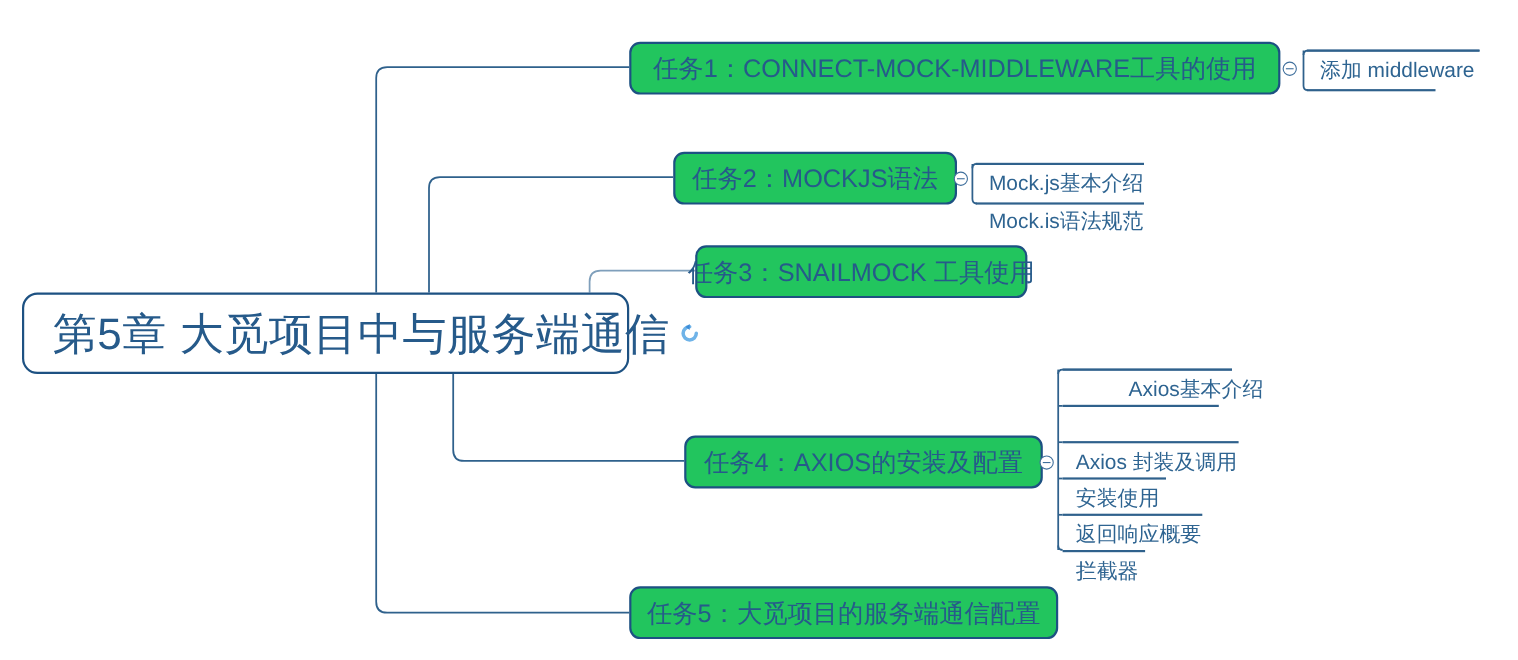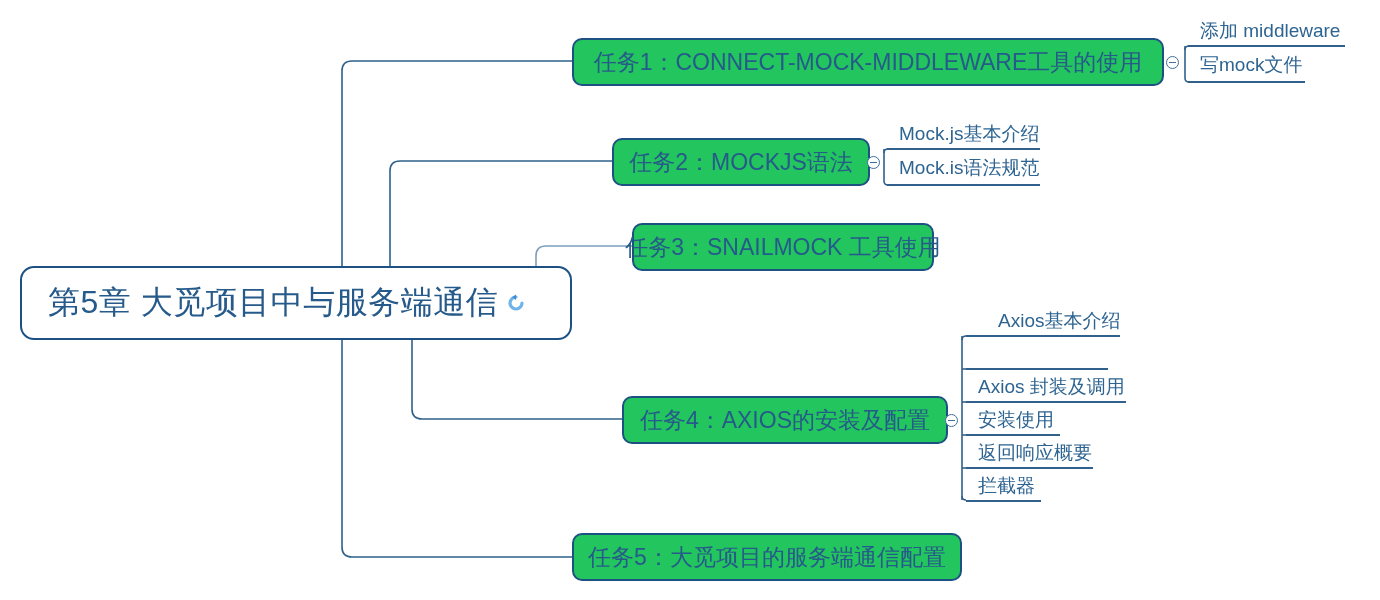--- a/index.html
+++ b/index.html
@@ -36,21 +36,21 @@
     box-sizing: border-box;
     border: 2px solid #1d5182;
     border-radius: 14px;
     background: #ffffff;
     display: flex;
     align-items: center;
     padding-left: 26px;
     z-index: 5;
   }
   .root-label {
-    font-size: 32px;
+    font-size: 40px;
     color: #265a8a;
     letter-spacing: 0.5px;
     white-space: nowrap;
   }
   .root-icon {
     margin-left: 8px;
     display: inline-flex;
     align-items: center;
   }
 
@@ -74,20 +74,21 @@
   }
 
   
   .leaf {
     position: absolute;
     box-sizing: border-box;
     display: flex;
     align-items: center;
     z-index: 5;
     padding-left: 12px;
+    margin-top: 33px;
   }
   .leaf-label {
     font-size: 19px;
     color: #2e6491;
     white-space: nowrap;
   }
   .leaf-underline {
     position: absolute;
     height: 1.5px;
     background: #2f618c;
@@ -171,23 +172,20 @@
   <div class="task-node" style="left:572px; top:38px; width:592px; height:48px;">
     <span class="task-label">任务1：CONNECT-MOCK-MIDDLEWARE工具的使用</span>
   </div>
   <div class="toggle" style="left:1166px; top:56px;"></div>
 
   <div class="leaf" style="left:1188px; top:16px; height:30px;">
     <span class="leaf-label">添加 middleware</span>
   </div>
   <div class="leaf-underline" style="left:1188px; top:45px; width:157px;"></div>
 
-  <div class="leaf" style="left:1188px; top:49px; height:32px;">
-    <span class="leaf-label">写mock文件</span>
-  </div>
   <div class="leaf-underline" style="left:1188px; top:81px; width:117px;"></div>
 
   <div class="task-node" style="left:612px; top:138px; width:258px; height:48px;">
     <span class="task-label">任务2：MOCKJS语法</span>
   </div>
   <div class="toggle" style="left:867px; top:156px;"></div>
 
   <div class="leaf" style="left:887px; top:119px; height:30px;">
     <span class="leaf-label">Mock.js基本介绍</span>
   </div>
@@ -200,21 +198,21 @@
 
   <div class="task-node" style="left:632px; top:223px; width:302px; height:48px;">
     <span class="task-label">任务3：SNAILMOCK 工具使用</span>
   </div>
 
   <div class="task-node" style="left:622px; top:396px; width:326px; height:48px;justify-content:flex-end;">
     <span class="task-label">任务4：AXIOS的安装及配置</span>
   </div>
   <div class="toggle" style="left:945px; top:414px;"></div>
 
-  <div class="leaf" style="left:986px; top:306px; height:30px;">
+  <div class="leaf" style="left:1014px; top:306px; height:30px;">
     <span class="leaf-label">Axios基本介绍</span>
   </div>
   <div class="leaf-underline" style="left:966px; top:335px; width:154px;"></div>
 
   <div class="leaf-underline" style="left:966px; top:368px; width:142px;"></div>
 
   <div class="leaf" style="left:966px; top:372px; height:30px;">
     <span class="leaf-label">Axios 封装及调用</span>
   </div>
   <div class="leaf-underline" style="left:966px; top:401px; width:160px;"></div>

